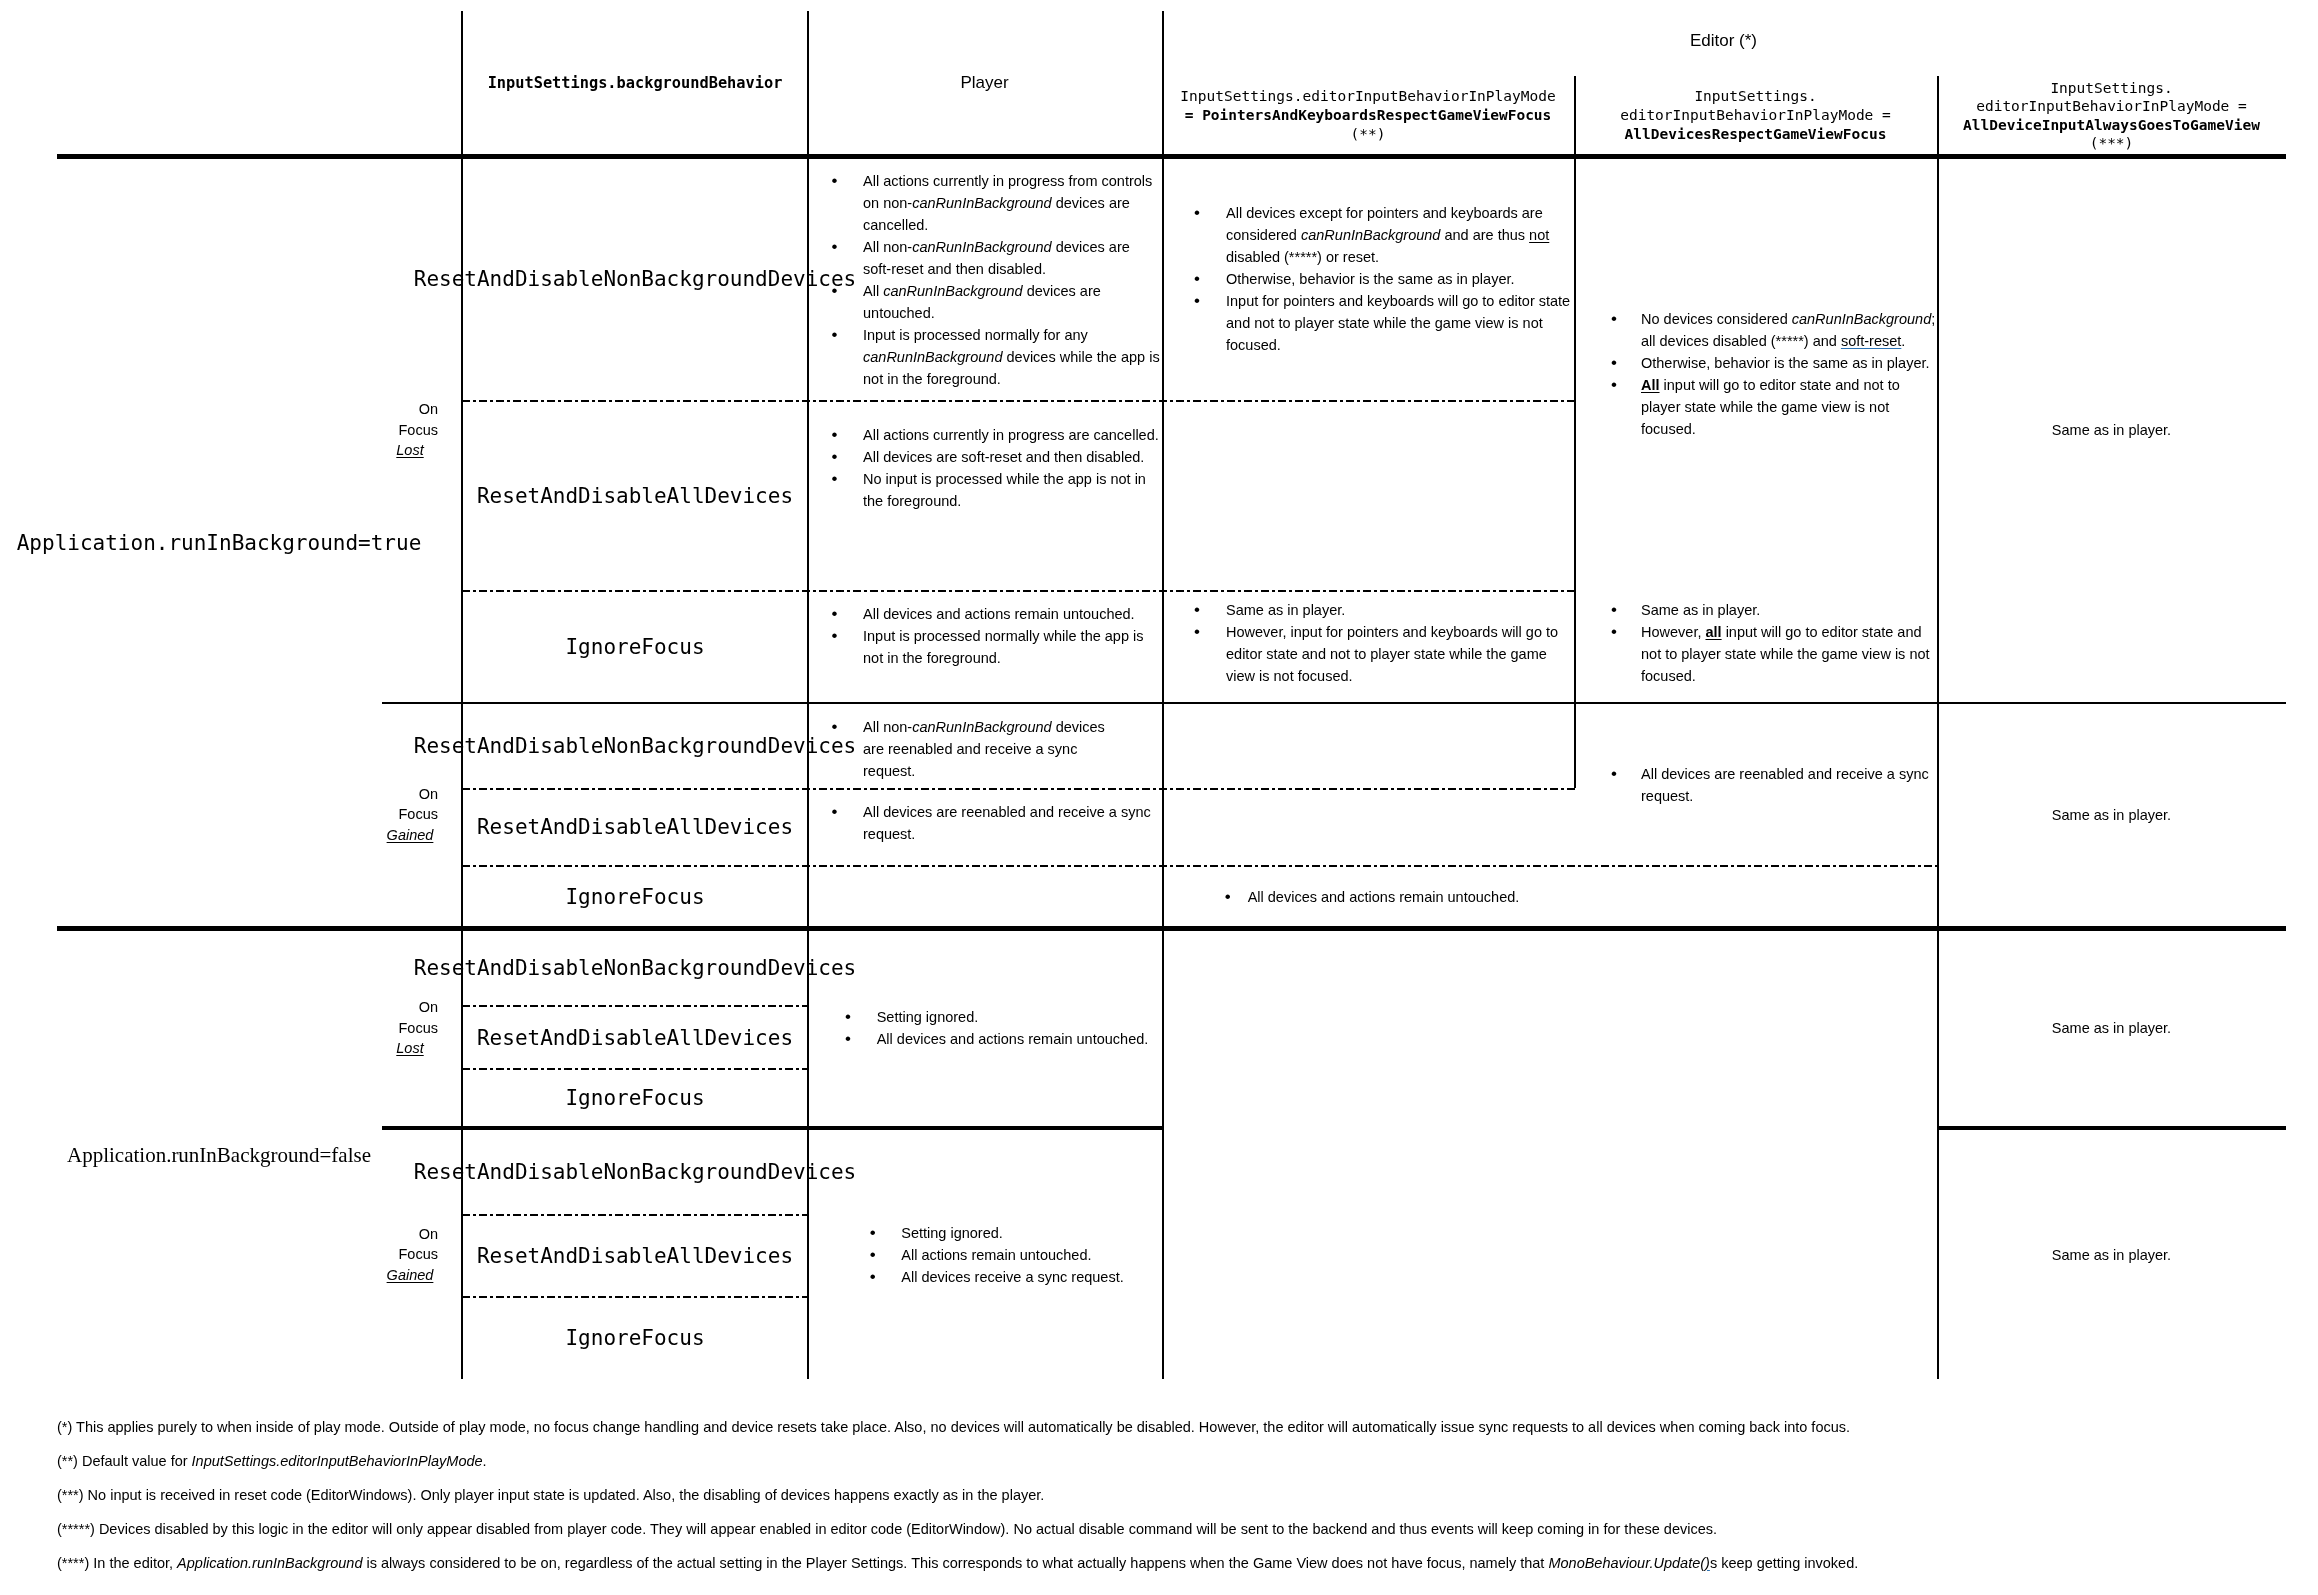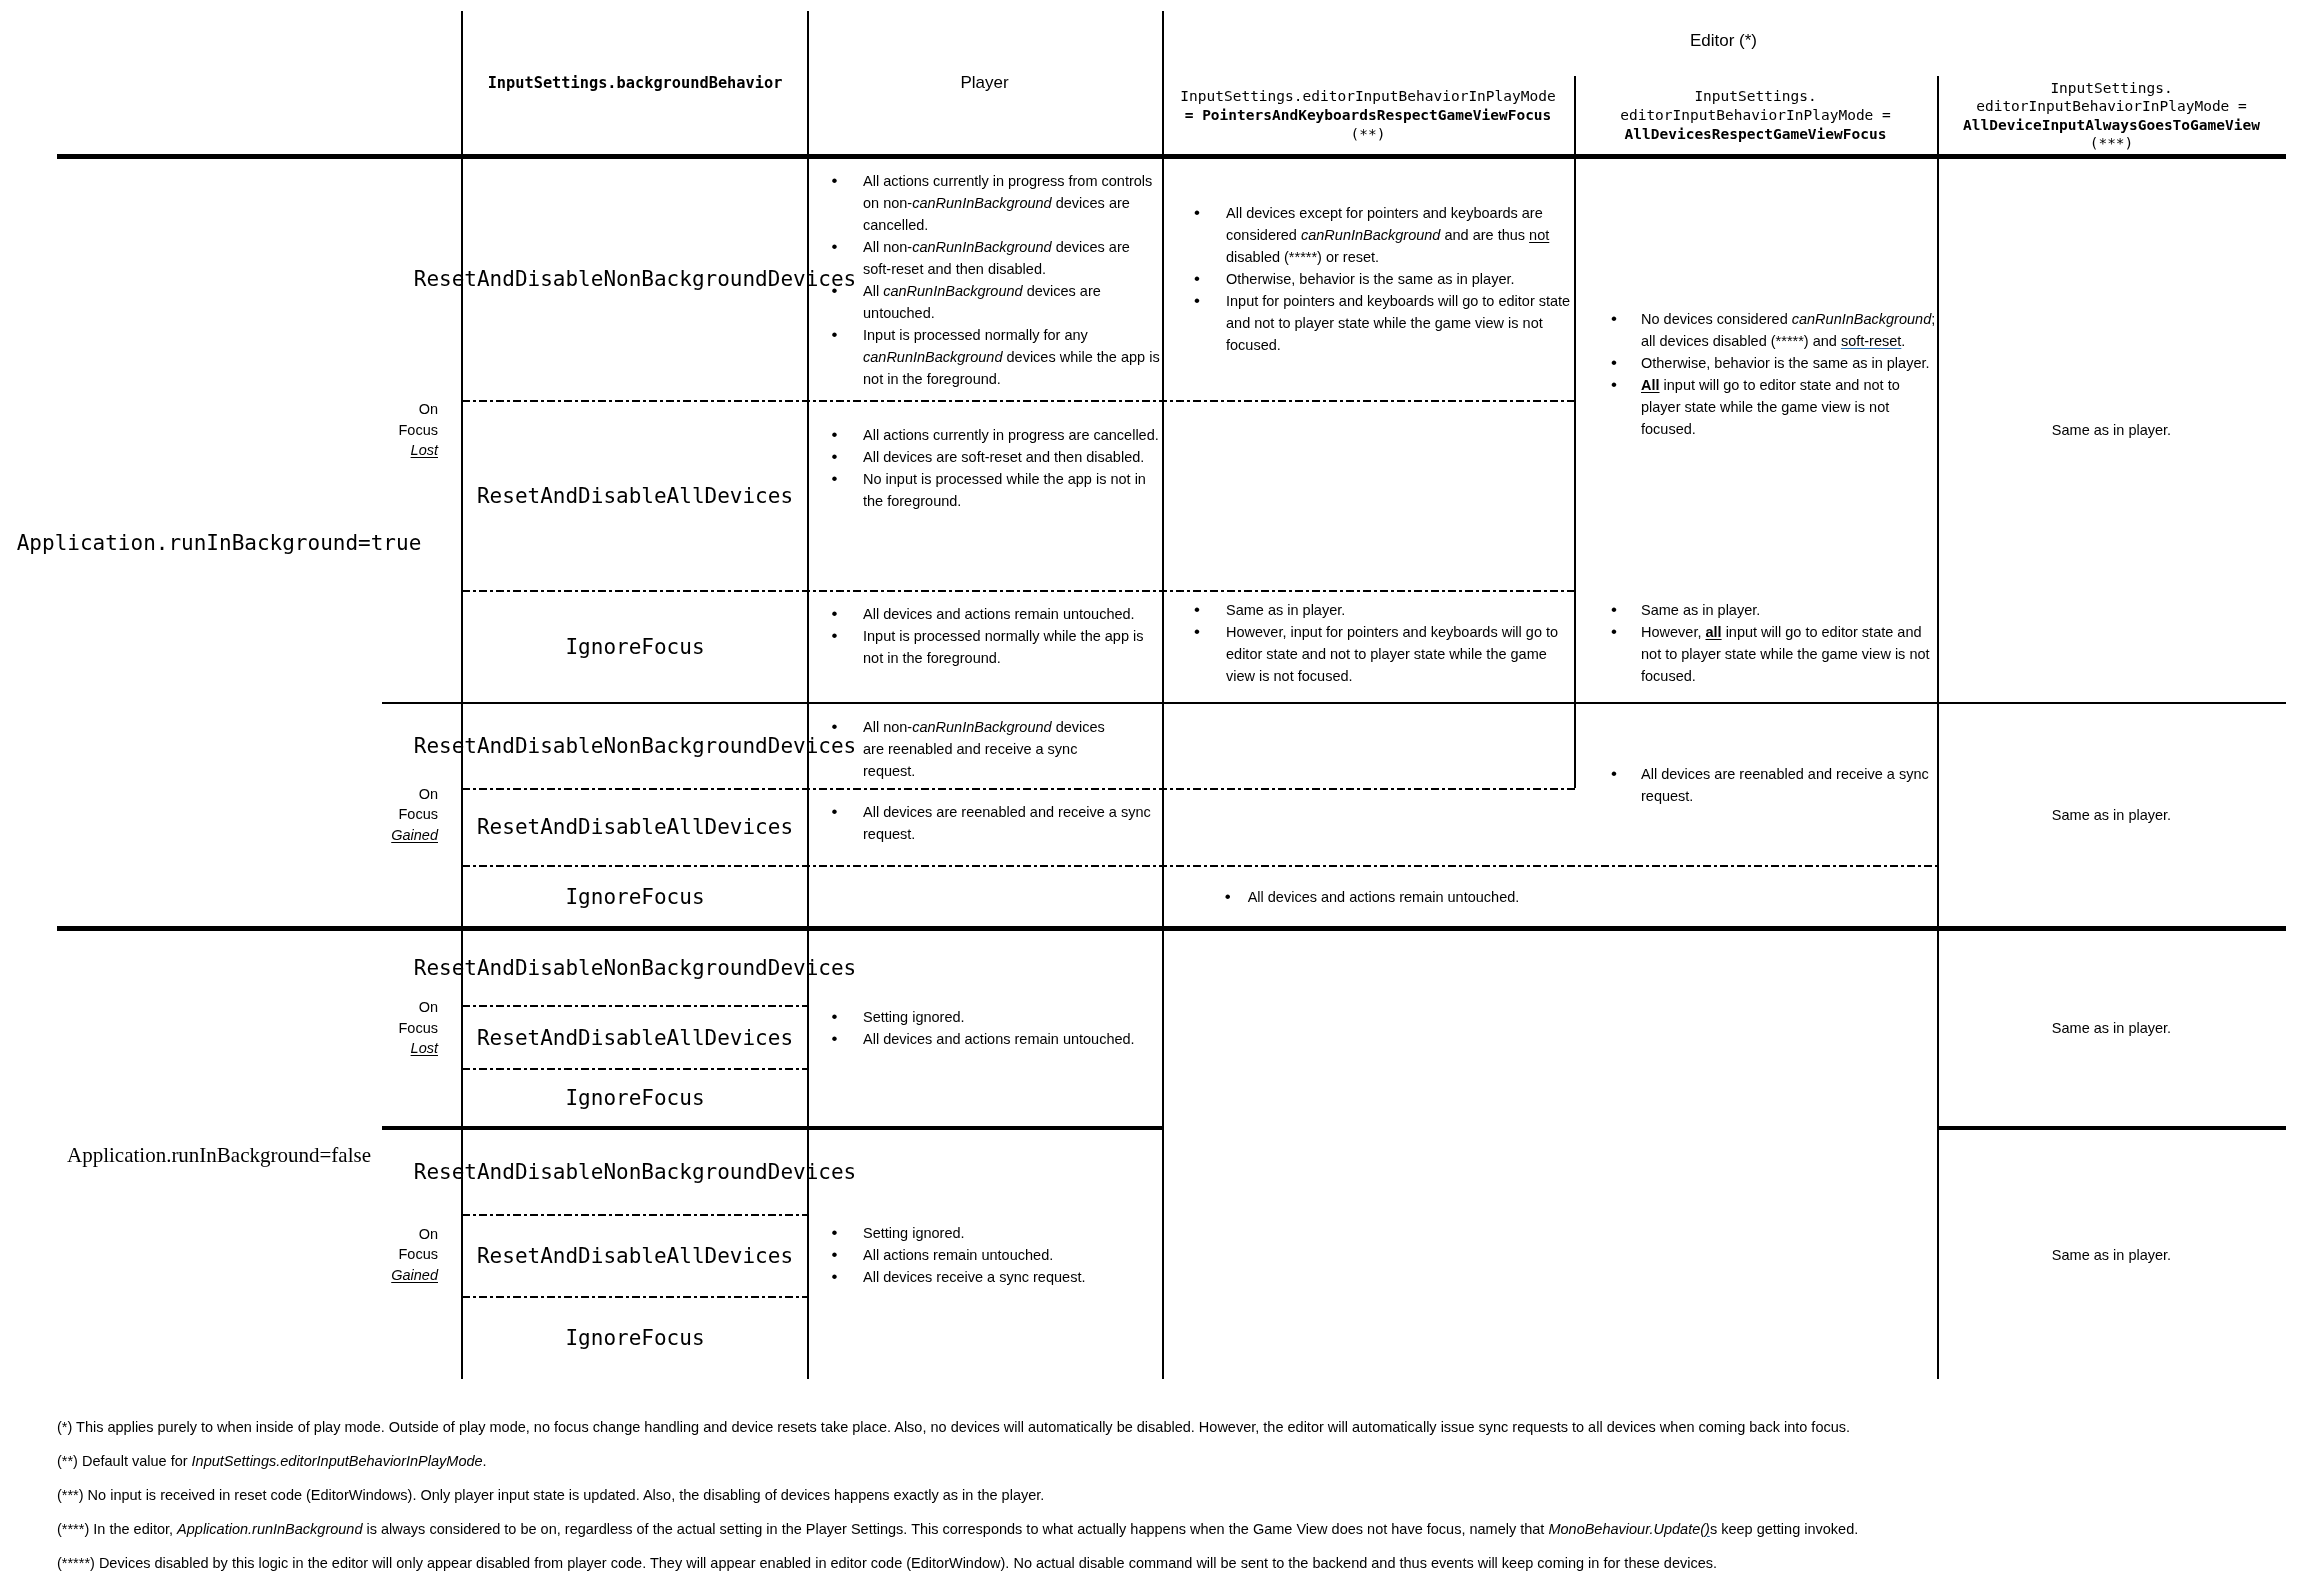--- a/index.html
+++ b/index.html
@@ -6,21 +6,21 @@
   #page{position:relative;width:2319px;height:1596px;background:#fff;color:#000;
         font-family:"Liberation Sans",sans-serif;font-size:14.5px;line-height:22px;overflow:hidden;}
   .mono{font-family:"DejaVu Sans Mono",monospace;}
   .abs{position:absolute;box-sizing:border-box;}
   
   .hline{position:absolute;background:#000;}
   .vline{position:absolute;background:#000;width:1.5px;}
   .dash{position:absolute;height:1.5px;
         background:repeating-linear-gradient(to right,#000 0 8.4px,transparent 8.4px 11.4px,#000 11.4px 13.7px,transparent 13.7px 17px);}
   
-  .cell{position:absolute;box-sizing:border-box;display:flex;flex-direction:column;}
+  .cell{position:absolute;box-sizing:border-box;display:flex;flex-direction:column;align-items:center;}
   .vcenter{justify-content:center;}
   .hcenter{align-items:center;text-align:center;}
   .padtop{padding-top:12.2px;}
   .cell ul{margin:0;padding:0;list-style:none;}
   .cell li{position:relative;padding-left:56px;margin:0;}
   .cell li::before{content:"\2022";position:absolute;left:24.4px;font-size:17px;}
   .ed1 li{padding-left:64px;}  .ed1 li::before{left:32px;}
   .ed2 li{padding-left:67px;}  .ed2 li::before{left:37px;}
   .bullet-inline{display:flex;gap:17px;justify-content:center;align-items:flex-start;}
   .bullet-inline .dot{font-size:17px;line-height:22px;}
@@ -245,18 +245,18 @@
     <span>Same as in player.</span>
   </div>
   <div class="cell vcenter hcenter" style="left:1937px;top:1130px;width:349px;height:249px;">
     <span>Same as in player.</span>
   </div>
 
   <div class="abs foot" style="left:57px;top:1410px;width:2244px;">
     <p>(*) This applies purely to when inside of play mode. Outside of play mode, no focus change handling and device resets take place. Also, no devices will automatically be disabled. However, the editor will automatically issue sync requests to all devices when coming back into focus.</p>
     <p>(**) Default value for <i>InputSettings.editorInputBehaviorInPlayMode</i>.</p>
     <p>(***) No input is received in reset code (EditorWindows). Only player input state is updated. Also, the disabling of devices happens exactly as in the player.</p>
+    <p>(*****) Devices disabled by this logic in the editor will only appear disabled from player code. They will appear enabled in editor code (EditorWindow). No actual disable command will be sent to the backend and thus events will keep coming in for these devices.</p>
     <p>(****) In the editor, <i>Application.runInBackground</i> is always considered to be on, regardless of the actual setting in the Player Settings. This corresponds to what actually happens when the Game View does not have focus, namely that <i>MonoBehaviour.Update(<span class="lk">)</span></i>s keep getting invoked.</p>
-    <p>(*****) Devices disabled by this logic in the editor will only appear disabled from player code. They will appear enabled in editor code (EditorWindow). No actual disable command will be sent to the backend and thus events will keep coming in for these devices.</p>
   </div>
 
 </div>
 
 
 </body></html>

